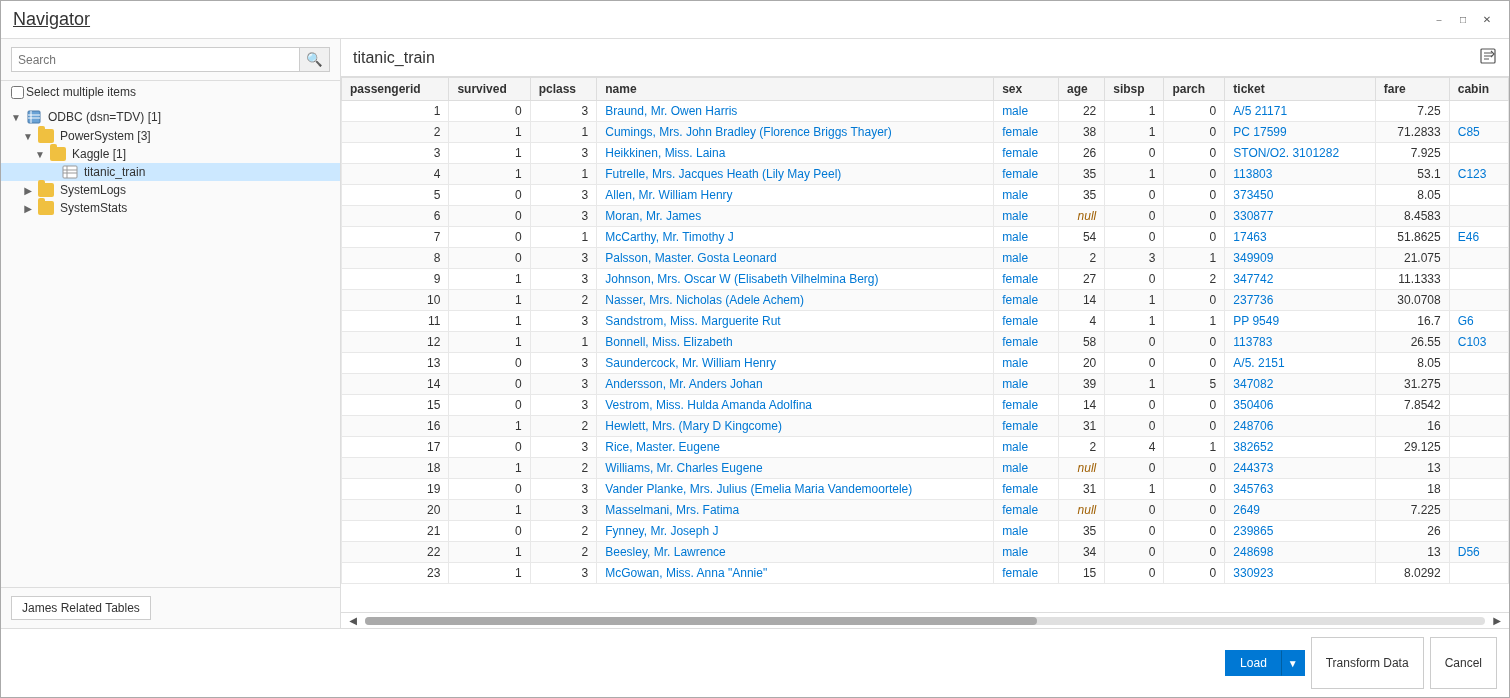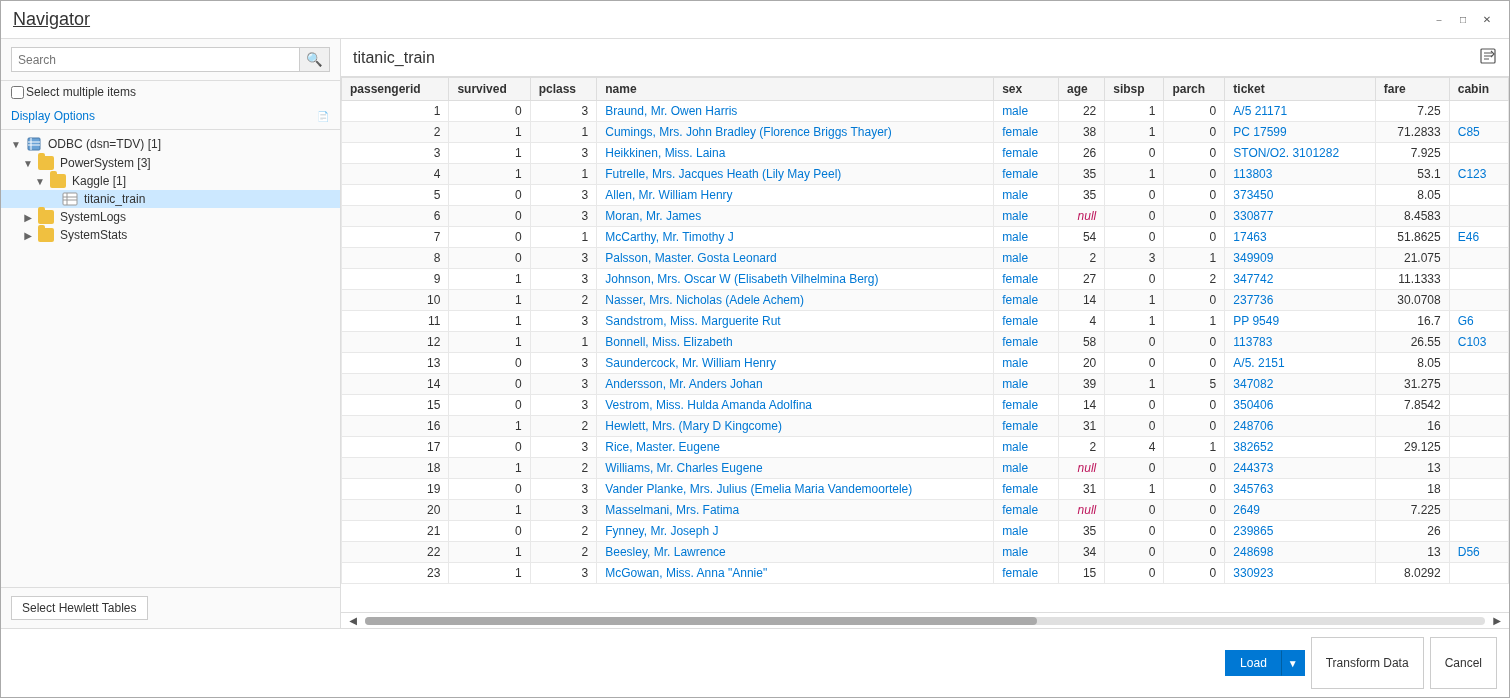--- a/index.html
+++ b/index.html
@@ -49,21 +49,21 @@
     .right-header { padding: 8px 12px; display: flex; align-items: center; justify-content: space-between; border-bottom: 1px solid #ddd; }
     .table-title { font-size: 16px; font-weight: 400; color: #333; }
     .right-header-icon { font-size: 14px; color: #555; cursor: pointer; }
 
     .data-table-wrap { flex: 1; overflow: auto; }
     .data-table { border-collapse: collapse; width: 100%; font-size: 12px; }
     .data-table th { background: #f5f5f5; border: 1px solid #ddd; padding: 4px 8px; text-align: left; font-weight: 600; color: #333; position: sticky; top: 0; z-index: 1; white-space: nowrap; }
     .data-table td { border: 1px solid #e8e8e8; padding: 3px 8px; color: #333; white-space: nowrap; text-align: right; }
     .data-table td.text-col { text-align: left; color: #0078d4; }
     .data-table td.num-col { text-align: right; }
-    .data-table td.null-val { color: #be185d; font-style: italic; text-align: right; }
+    .data-table td.null-val { color: #a16207; font-style: italic; text-align: right; }
     .data-table tr:nth-child(even) { background: #fafafa; }
 
     .hscroll-bar { height: 16px; border-top: 1px solid #ddd; display: flex; align-items: center; padding: 0 4px; }
     .hscroll-arrow { width: 16px; height: 16px; display: flex; align-items: center; justify-content: center; cursor: pointer; color: #555; font-size: 10px; }
 
     
     .bottom-bar { padding: 8px 12px; border-top: 1px solid #ddd; display: flex; align-items: center; justify-content: flex-end; gap: 6px; background: #fff; }
     .btn { padding: 18px 14px; font-size: 12px; cursor: pointer; border: 1px solid #ccc; background: #fff; color: #333; }
 
     .load-group { display: flex; }
@@ -94,24 +94,20 @@
           <input class="search-input" type="text" placeholder="Search" style="">
           <button class="search-btn">🔍</button>
         </div>
       </div>
 
       <div class="checkbox-row">
         <input type="checkbox" style="">
         <span>Select multiple items</span>
       </div>
 
-      <div class="display-options">
-        <span class="display-options-label">Display Options</span>
-        <span class="display-options-icon">📄</span>
-      </div>
 
       <div class="tree-panel">
 
         <div class="tree-item tree-indent-1">
           <span class="tree-expand">▼</span>
           <span style="display:inline-block;width:16px;height:16px;flex-shrink:0;margin-right:3px;">
             <svg width="16" height="16" viewBox="0 0 16 16">
                 <rect x="2" y="2" width="12" height="12" rx="1" fill="#6ba3d6" stroke="#4a7baa" stroke-width="1"></rect>
                 <line x1="2" y1="6" x2="14" y2="6" stroke="#fff" stroke-width="1"></line>
                 <line x1="2" y1="9" x2="14" y2="9" stroke="#fff" stroke-width="1"></line>
@@ -153,21 +149,21 @@
         </div>
 
         <div class="tree-item tree-indent-2">
           <span class="tree-expand">▶</span>
           <span class="icon-folder" style="margin-right:3px;"></span>
           <span class="tree-label">SystemStats</span>
         </div>
       </div>
 
       <div class="left-bottom">
-        <button class="select-related-btn">Select Hewlett Tables</button>
+        <button class="select-related-btn">James Related Tables</button>
       </div>
     </div>
 
     <div class="right-panel">
       <div class="right-header">
         <span class="table-title">titanic_train</span>
         <span class="right-header-icon">
           <svg width="18" height="18" viewBox="0 0 18 18">
               <rect x="2" y="2" width="14" height="14" rx="1" fill="none" stroke="#555" stroke-width="1.2"></rect>
               <line x1="5" y1="6" x2="13" y2="6" stroke="#555" stroke-width="1"></line>

